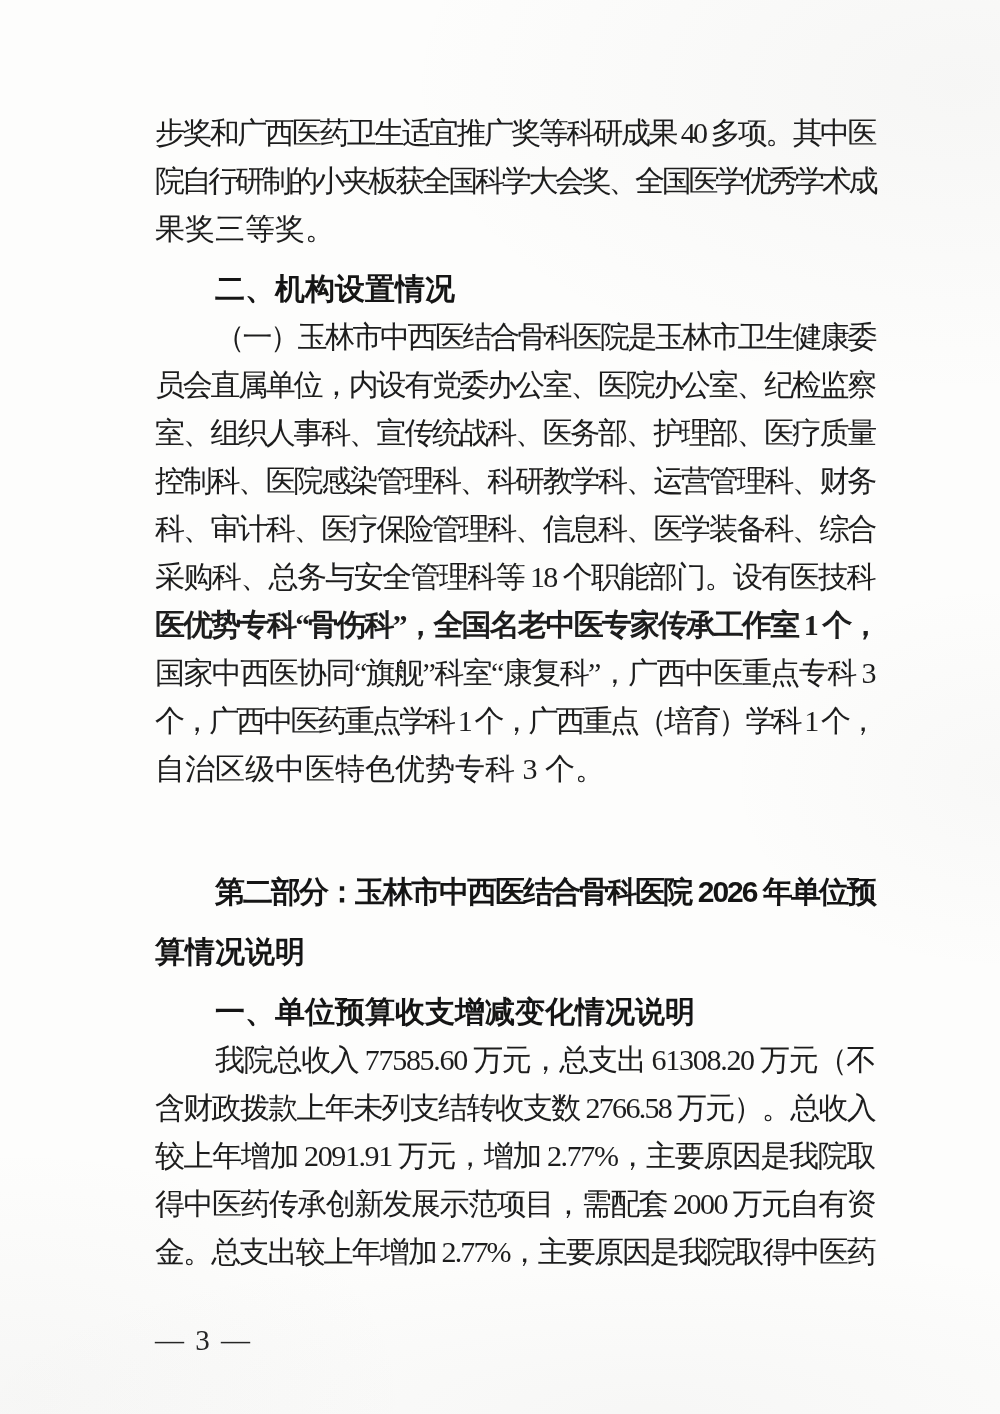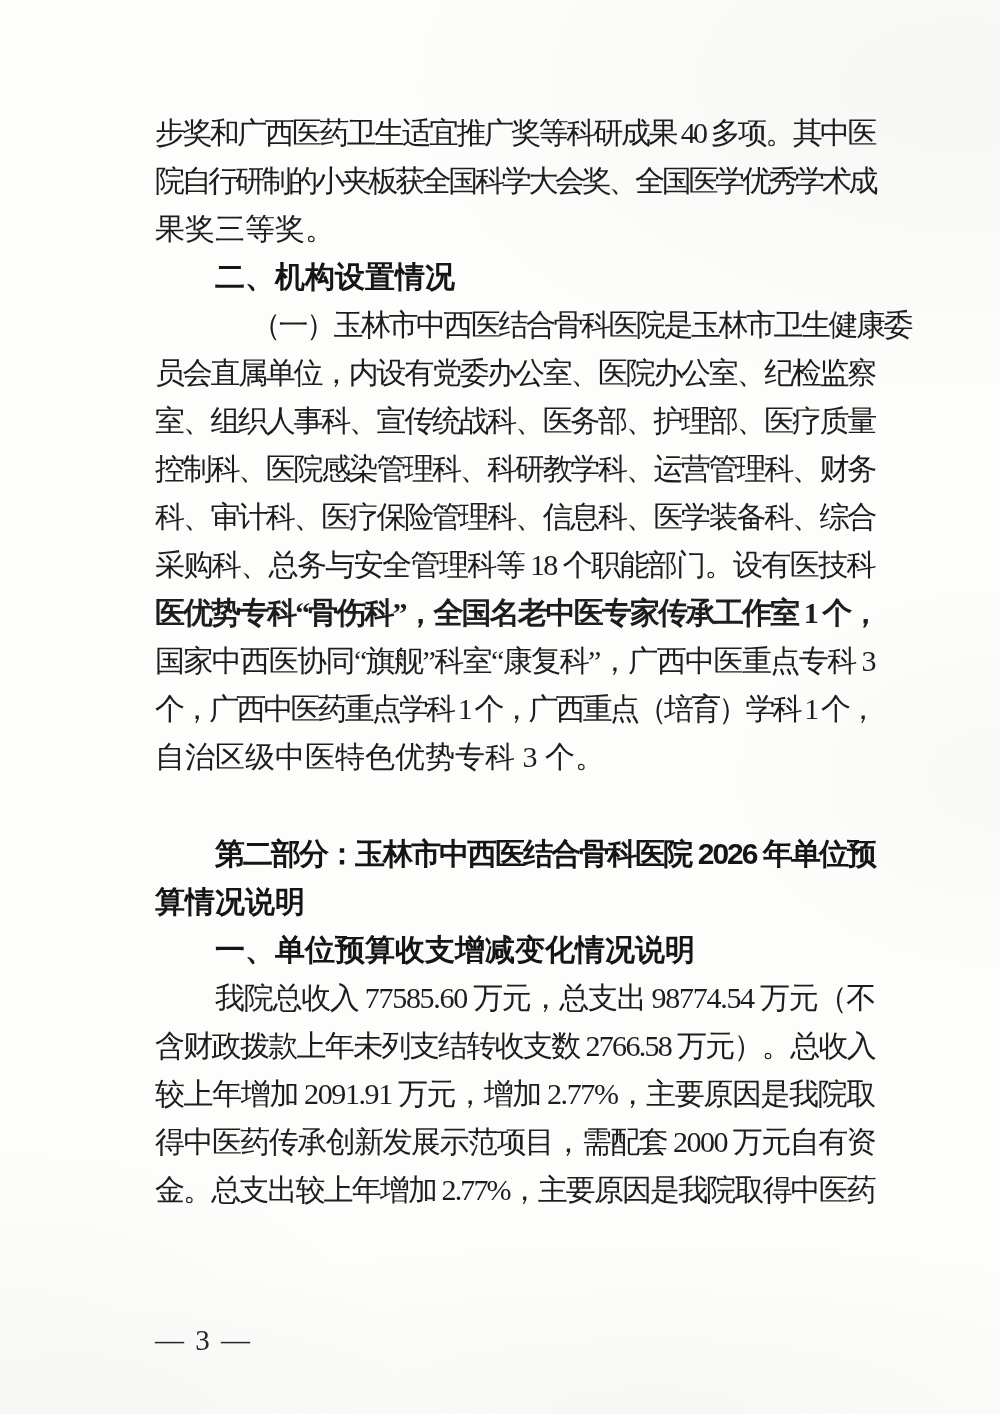--- a/index.html
+++ b/index.html
@@ -39,20 +39,21 @@
     font-size: 30px;
     white-space: nowrap;
     color: #1d1d1d;
     font-family: "Liberation Serif", "DejaVu Serif", serif;
   }
 
   .line.heading {
     font-family: "Liberation Sans", "DejaVu Sans", sans-serif;
     font-weight: 700;
     color: #151515;
+    margin-top: 12px;
   }
 
   .page-number {
     position: absolute;
     left: 155px;
     top: 1316px;
     height: 48px;
     line-height: 48px;
     font-size: 29px;
     letter-spacing: 2px;
@@ -62,33 +63,33 @@
 </style>
 </head>
 <body>
 
 <div class="page">
   <div class="content">
       <div class="line"><span class="txt" style="letter-spacing: -2.59px;">步奖和广西医药卫生适宜推广奖等科研成果 40 多项。其中医</span></div>
       <div class="line"><span class="txt" style="letter-spacing: -3.33px;">院自行研制的小夹板获全国科学大会奖、全国医学优秀学术成</span></div>
       <div class="line"><span class="txt">果奖三等奖。</span></div>
       <div class="line heading" style="padding-left: 60px;"><span class="txt">二、机构设置情况</span></div>
-      <div class="line" style="padding-left: 60px;"><span class="txt" style="letter-spacing: -2.5px; margin-left: 36px;">（一）玉林市中西医结合骨科医院是玉林市卫生健康委</span></div>
+      <div class="line" style="padding-left: 60px;"><span class="txt" style="letter-spacing: -2.5px;">（一）玉林市中西医结合骨科医院是玉林市卫生健康委</span></div>
       <div class="line"><span class="txt" style="letter-spacing: -2.31px; font-family: Liberation Mono, monospace;">员会直属单位，内设有党委办公室、医院办公室、纪检监察</span></div>
       <div class="line"><span class="txt" style="letter-spacing: -2.31px;">室、组织人事科、宣传统战科、医务部、护理部、医疗质量</span></div>
       <div class="line"><span class="txt" style="letter-spacing: -2.31px;">控制科、医院感染管理科、科研教学科、运营管理科、财务</span></div>
       <div class="line"><span class="txt" style="letter-spacing: -2.31px;">科、审计科、医疗保险管理科、信息科、医学装备科、综合</span></div>
       <div class="line"><span class="txt" style="letter-spacing: -1.61px;">采购科、总务与安全管理科等 18 个职能部门。设有医技科</span></div>
       <div class="line"><span class="txt" style="letter-spacing: -1.95px; font-weight: bold;">医优势专科“骨伤科”，全国名老中医专家传承工作室 1 个，</span></div>
       <div class="line"><span class="txt" style="letter-spacing: -1.58px;">国家中西医协同“旗舰”科室“康复科”，广西中医重点专科 3</span></div>
       <div class="line"><span class="txt" style="letter-spacing: -2.9px;">个，广西中医药重点学科 1 个，广西重点（培育）学科 1 个，</span></div>
       <div class="line"><span class="txt">自治区级中医特色优势专科 3 个。</span></div>
-      <div class="line heading" style="margin-top: 49px; padding-left: 60px;"><span class="txt" style="letter-spacing: -1.98px;">第二部分：玉林市中西医结合骨科医院 2026 年单位预</span></div>
+      <div class="line heading" style="margin-top: 75px; padding-left: 60px;"><span class="txt" style="letter-spacing: -1.98px;">第二部分：玉林市中西医结合骨科医院 2026 年单位预</span></div>
       <div class="line heading"><span class="txt">算情况说明</span></div>
       <div class="line heading" style="padding-left: 60px;"><span class="txt">一、单位预算收支增减变化情况说明</span></div>
-      <div class="line" style="padding-left: 60px;"><span class="txt" style="letter-spacing: -1.29px;">我院总收入 77585.60 万元，总支出 98774.54 万元（不</span></div>
+      <div class="line" style="padding-left: 60px;"><span class="txt" style="letter-spacing: -1.29px;">我院总收入 77585.60 万元，总支出 61308.20 万元（不</span></div>
       <div class="line"><span class="txt" style="letter-spacing: -1.69px;">含财政拨款上年未列支结转收支数 2766.58 万元）。总收入</span></div>
       <div class="line"><span class="txt" style="letter-spacing: -1.4px;">较上年增加 2091.91 万元，增加 2.77%，主要原因是我院取</span></div>
       <div class="line"><span class="txt" style="letter-spacing: -1.55px;">得中医药传承创新发展示范项目，需配套 2000 万元自有资</span></div>
       <div class="line"><span class="txt" style="letter-spacing: -1.9px;">金。总支出较上年增加 2.77%，主要原因是我院取得中医药</span></div>
     </div>
   <div class="page-number">— 3 —</div>
 </div>
 
 </body></html>

